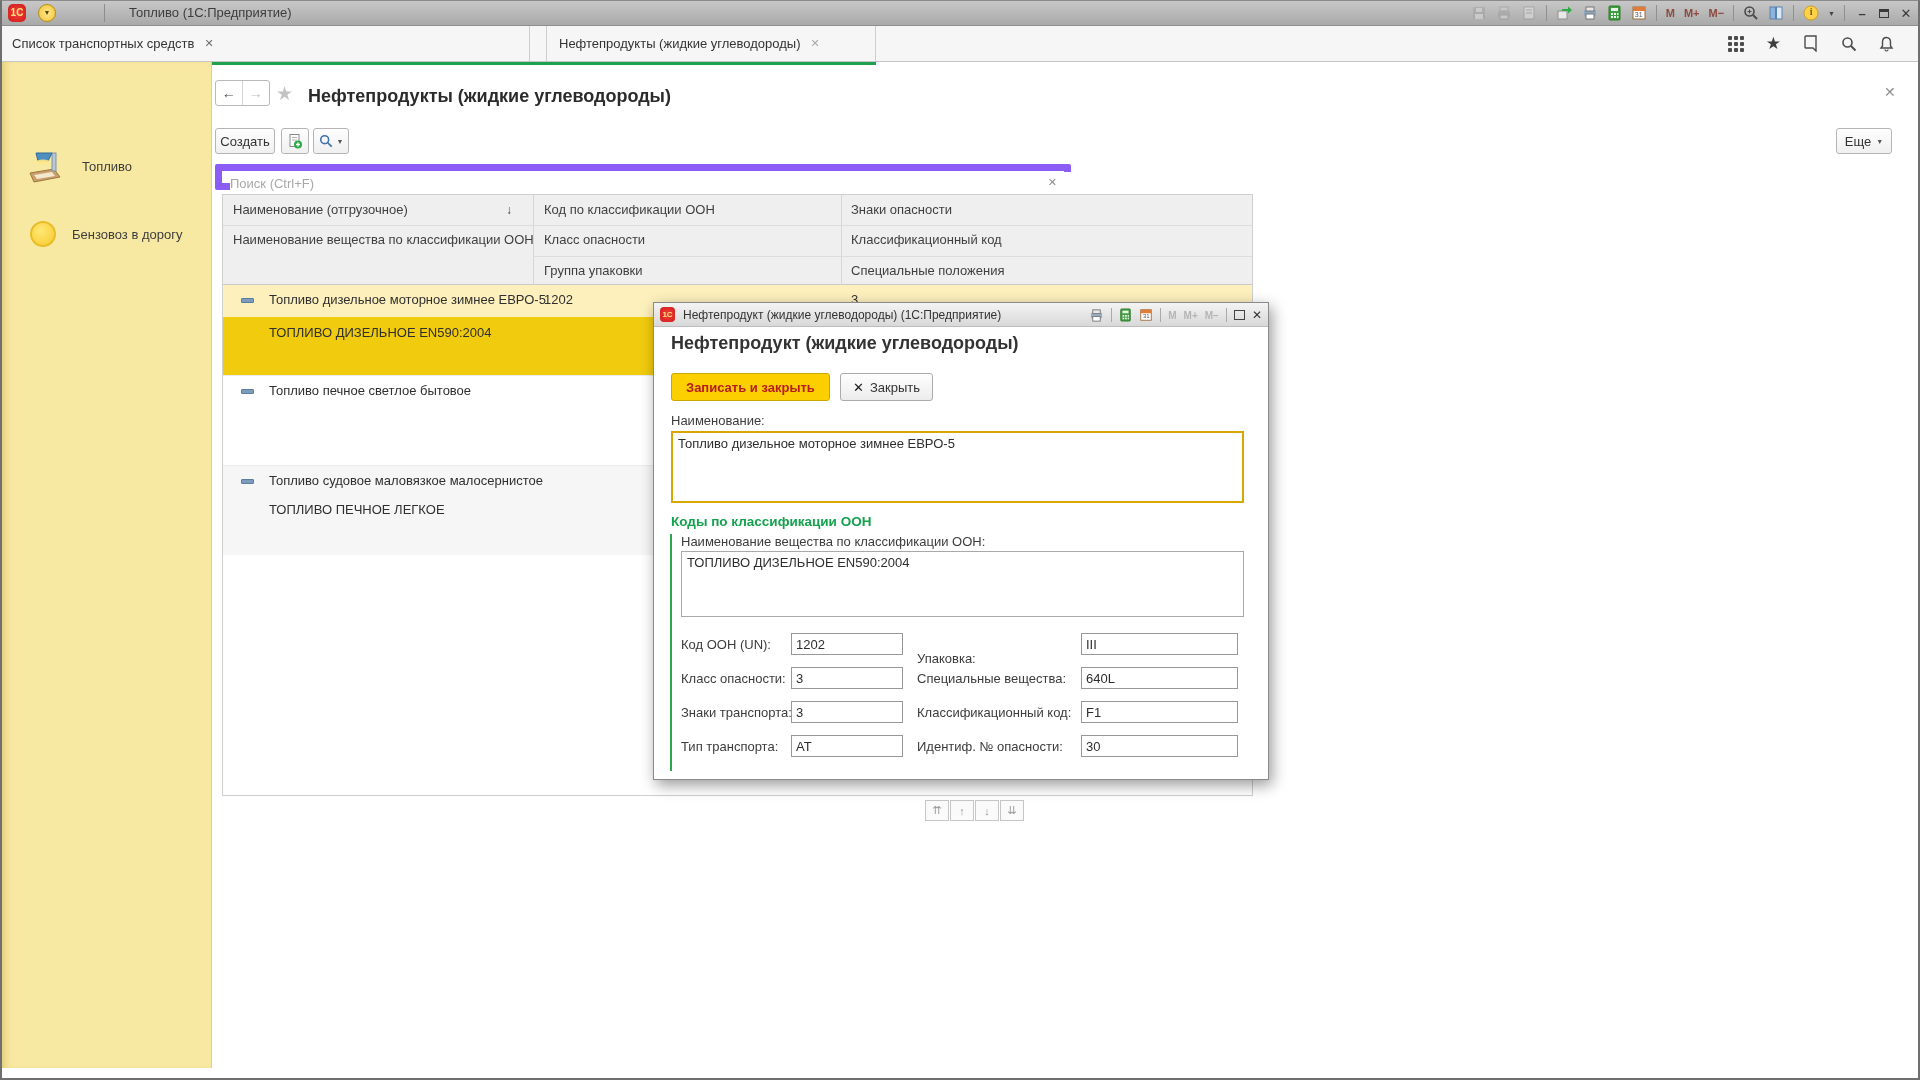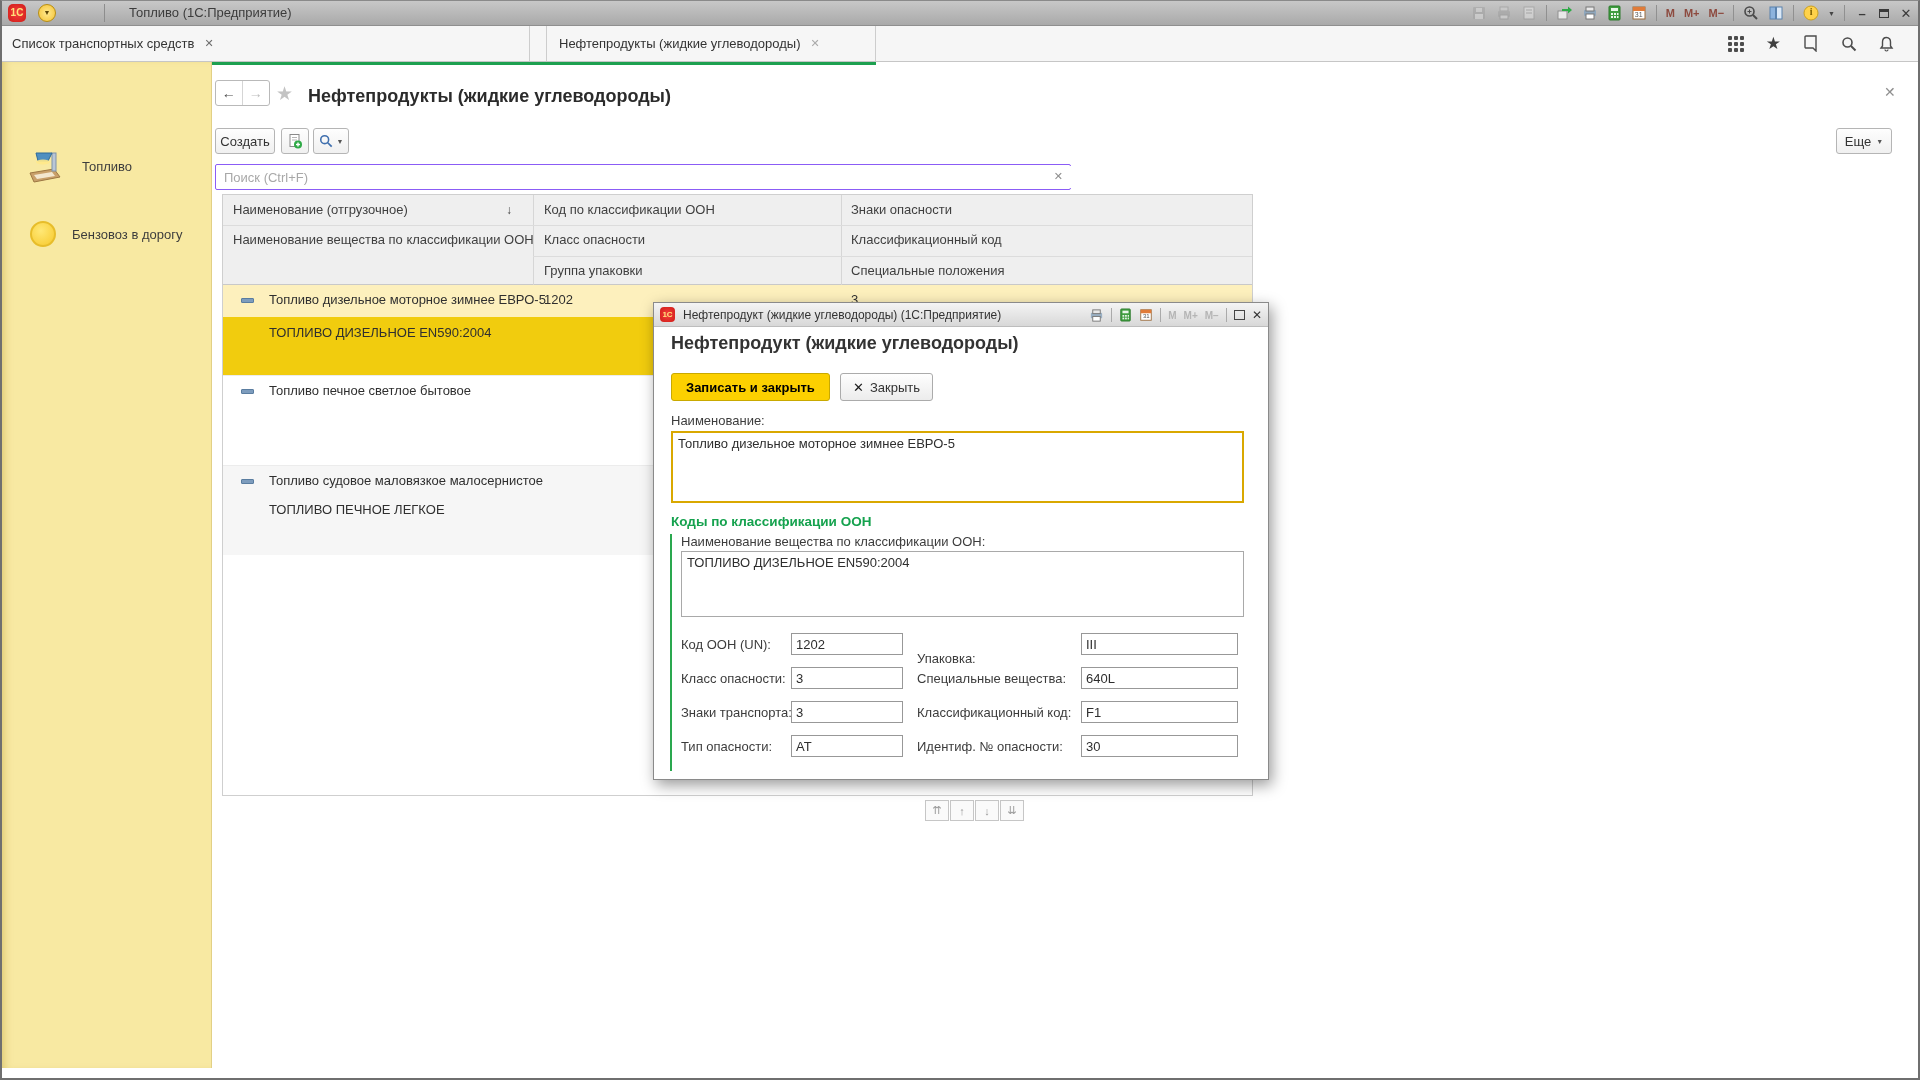--- a/index.html
+++ b/index.html
@@ -72,21 +72,21 @@
   
   .btn { background:linear-gradient(#fefefe,#f0f0f0); border:1px solid #b5b5b5;
     border-radius:3px; font-size:13px; color:#333; display:flex; align-items:center;
     justify-content:center; }
   .btn-create { left:215px; top:128px; width:60px; height:26px; }
   .btn-ico { top:128px; width:28px; height:26px; }
   .btn-more { left:1836px; top:128px; width:56px; height:26px; gap:5px; }
   .dd { font-size:8px; color:#555; }
 
   
-  .searchbox { left:215px; top:164px; width:856px; height:26px; border:1px solid #8b5cf6;
+  .searchbox { left:215px; top:164px; width:856px; height:26px; border:7px solid #8b5cf6;
     border-radius:2px; background:#fff; }
   .searchbox input { position:absolute; left:8px; top:1px; width:990px; height:22px;
     border:none; outline:none; font-size:13px; color:#333;
     font-family:"Liberation Sans","DejaVu Sans",sans-serif; }
   .searchbox input::placeholder { color:#a8a8a8; }
   .searchx { position:absolute; right:7px; top:5px; font-size:11px; color:#8d8d8d; }
 
   
   .grid { left:222px; top:194px; width:1031px; height:602px; background:#fff;
     border:1px solid #cfcfcf; border-top:none; font-size:13px; color:#2f2f2f; }
@@ -121,21 +121,21 @@
   .dlgtitle { font-size:12px; color:#333; margin-left:8px; white-space:nowrap; }
   .dlgicons { position:absolute; right:6px; top:0; height:24px; display:flex;
     align-items:center; gap:7px; }
   .dlgicons .sep { width:1px; height:14px; background:#aaa; }
   .dlgicons .mdis { font-size:10px; font-weight:bold; color:#b5b5b5; }
   .maxbox { width:11px; height:10px; border:1px solid #444; }
   .dlgx { font-size:12px; color:#333; font-weight:bold; }
   .dlgheading { position:absolute; left:17px; top:30px; font-size:18px; font-weight:600; color:#333; }
   .btn-save { position:absolute; left:17px; top:70px; height:28px; padding:0 14px;
     background:#fcd000; border:1px solid #c9a900; border-radius:3px; font-size:13px;
-    font-weight:bold; color:#000000; display:flex; align-items:center; }
+    font-weight:bold; color:#b91c1c; display:flex; align-items:center; }
   .btn-dclose { position:absolute; left:186px; top:70px; height:28px; padding:0 12px;
     background:linear-gradient(#fefefe,#ececec); border:1px solid #ababab; border-radius:3px;
     font-size:13px; color:#333; display:flex; align-items:center; gap:6px; }
   .btn-dclose b { font-size:13px; color:#1a1a1a; }
   .dlbl { position:absolute; font-size:13px; color:#3c3c3c; white-space:nowrap; }
   .dta { position:absolute; background:#fff; font-size:13px; color:#2e2e2e; resize:none;
     outline:none; padding:3px 5px; font-family:"Liberation Sans","DejaVu Sans",sans-serif; }
   .ta-name { left:17px; top:128px; width:573px; height:72px; border:2px solid #d9a800; }
   .ta-un { left:27px; top:248px; width:563px; height:66px; border:1px solid #a9a9a9; }
   .sectitle { position:absolute; left:17px; top:211px; font-size:13.5px; font-weight:600;
@@ -470,19 +470,19 @@
   <div class="dlbl" style="left:27px;top:368px;">Класс опасности:</div>
   <input class="dinput fl" style="top: 364px;" value="3">
   <div class="dlbl" style="left:263px;top:368px;">Специальные вещества:</div>
   <input class="dinput fr" style="top: 364px;" value="640L">
 
   <div class="dlbl" style="left:27px;top:402px;">Знаки транспорта:</div>
   <input class="dinput fl" style="top: 398px;" value="3">
   <div class="dlbl" style="left:263px;top:402px;">Классификационный код:</div>
   <input class="dinput fr" style="top: 398px;" value="F1">
 
-  <div class="dlbl" style="left:27px;top:436px;">Тип опасности:</div>
+  <div class="dlbl" style="left:27px;top:436px;">Тип транспорта:</div>
   <input class="dinput fl" style="top: 432px;" value="АТ">
   <div class="dlbl" style="left:263px;top:436px;">Идентиф. № опасности:</div>
   <input class="dinput fr" style="top: 432px;" value="30">
 </div>
 
 <div class="frame"></div>
 
 </body></html>

